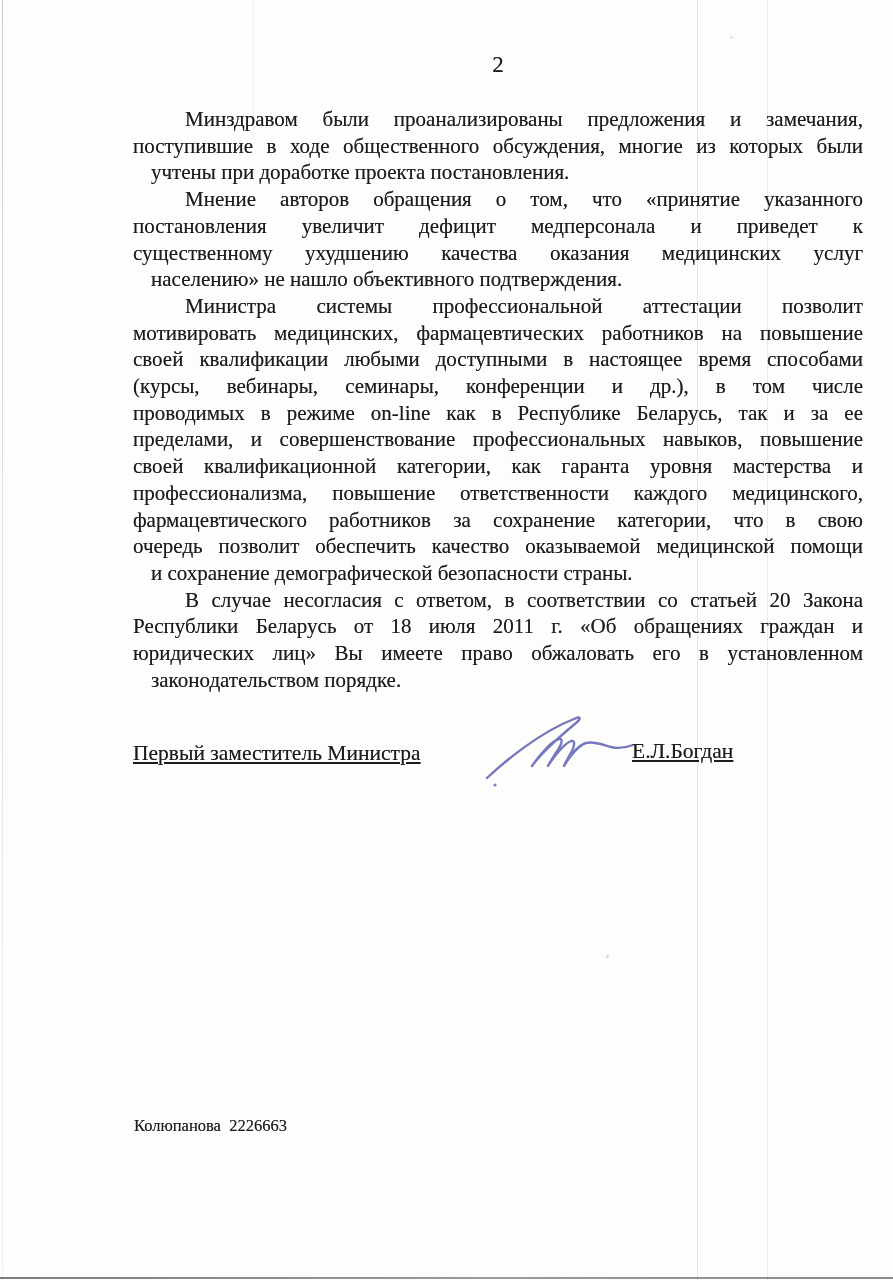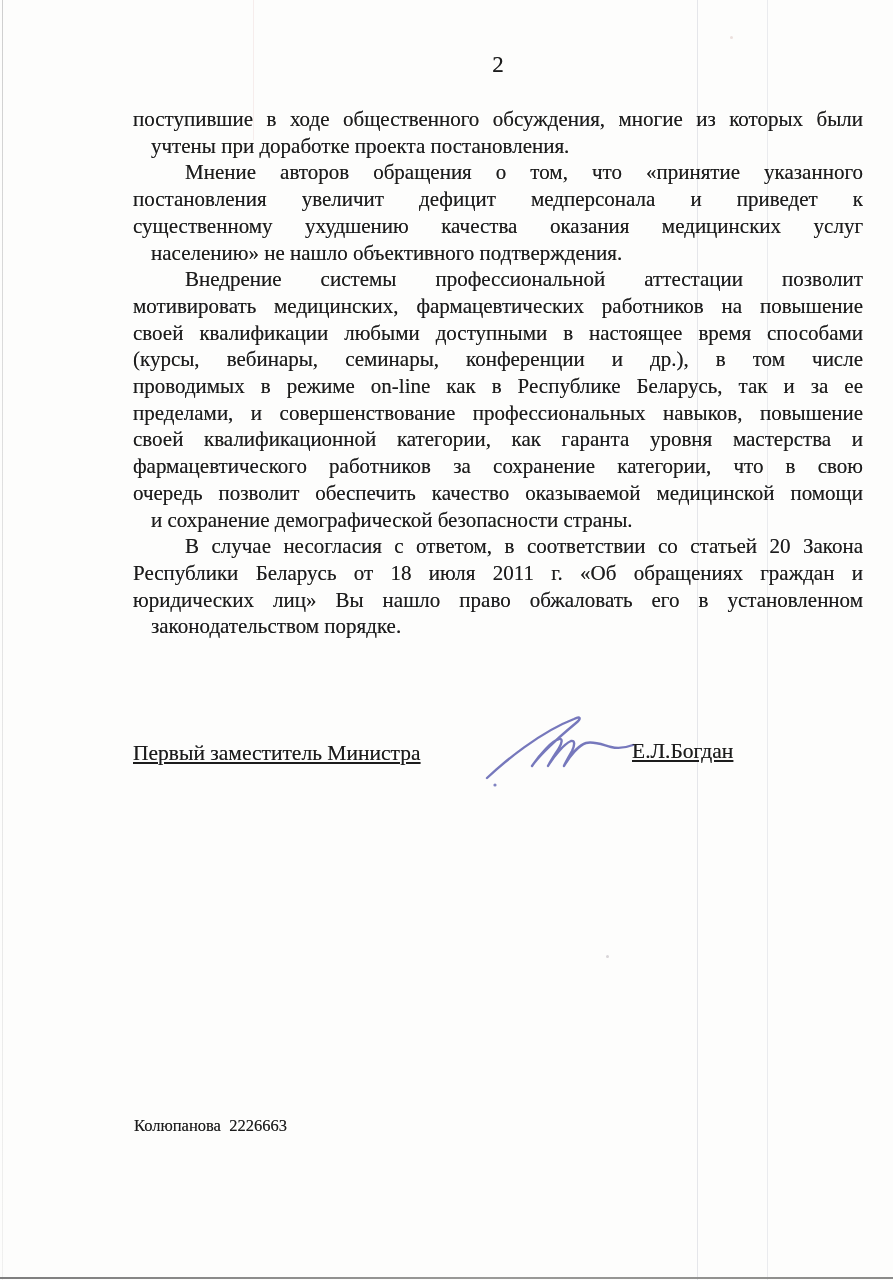--- a/index.html
+++ b/index.html
@@ -75,45 +75,47 @@
   <div class="fold-line f3"></div>
   <div class="edge-left"></div>
   <div class="edge-bottom"></div>
   <div class="speck" style="left:606px; top:955px;"></div>
   <div class="speck" style="left:730px; top:36px; background:rgba(200,160,150,0.3);"></div>
 
   <div class="page-number">2</div>
 
   <div class="text-body" id="paragraphs">
       <div class="para">
+        <div class="line first">Минздравом были проанализированы предложения и замечания,</div>
         <div class="line">поступившие в ходе общественного обсуждения, многие из которых были</div>
         <div class="line last">учтены при доработке проекта постановления.</div>
       </div>
       <div class="para">
         <div class="line first">Мнение авторов обращения о том, что «принятие указанного</div>
         <div class="line">постановления увеличит дефицит медперсонала и приведет к</div>
         <div class="line">существенному ухудшению качества оказания медицинских услуг</div>
         <div class="line last">населению» не нашло объективного подтверждения.</div>
       </div>
       <div class="para">
-        <div class="line first">Внедрение системы профессиональной аттестации позволит</div>
+        <div class="line first">Министра системы профессиональной аттестации позволит</div>
         <div class="line">мотивировать медицинских, фармацевтических работников на повышение</div>
         <div class="line">своей квалификации любыми доступными в настоящее время способами</div>
         <div class="line">(курсы, вебинары, семинары, конференции и др.), в том числе</div>
         <div class="line">проводимых в режиме on-line как в Республике Беларусь, так и за ее</div>
         <div class="line">пределами, и совершенствование профессиональных навыков, повышение</div>
         <div class="line">своей квалификационной категории, как гаранта уровня мастерства и</div>
+        <div class="line">профессионализма, повышение ответственности каждого медицинского,</div>
         <div class="line">фармацевтического работников за сохранение категории, что в свою</div>
         <div class="line">очередь позволит обеспечить качество оказываемой медицинской помощи</div>
         <div class="line last">и сохранение демографической безопасности страны.</div>
       </div>
       <div class="para">
         <div class="line first">В случае несогласия с ответом, в соответствии со статьей 20 Закона</div>
         <div class="line">Республики Беларусь от 18 июля 2011 г. «Об обращениях граждан и</div>
-        <div class="line">юридических лиц» Вы нашло право обжаловать его в установленном</div>
+        <div class="line">юридических лиц» Вы имеете право обжаловать его в установленном</div>
         <div class="line last">законодательством порядке.</div>
       </div>
     </div>
 
   <span class="sig-title">Первый заместитель Министра</span>
 
   <svg class="sig-svg" width="154" height="84" viewBox="0 0 154 84">
     <path d="M5,68 C22,52 58,22 92,9
              C98,6 100,8 94,13
              C76,28 58,44 50,56

